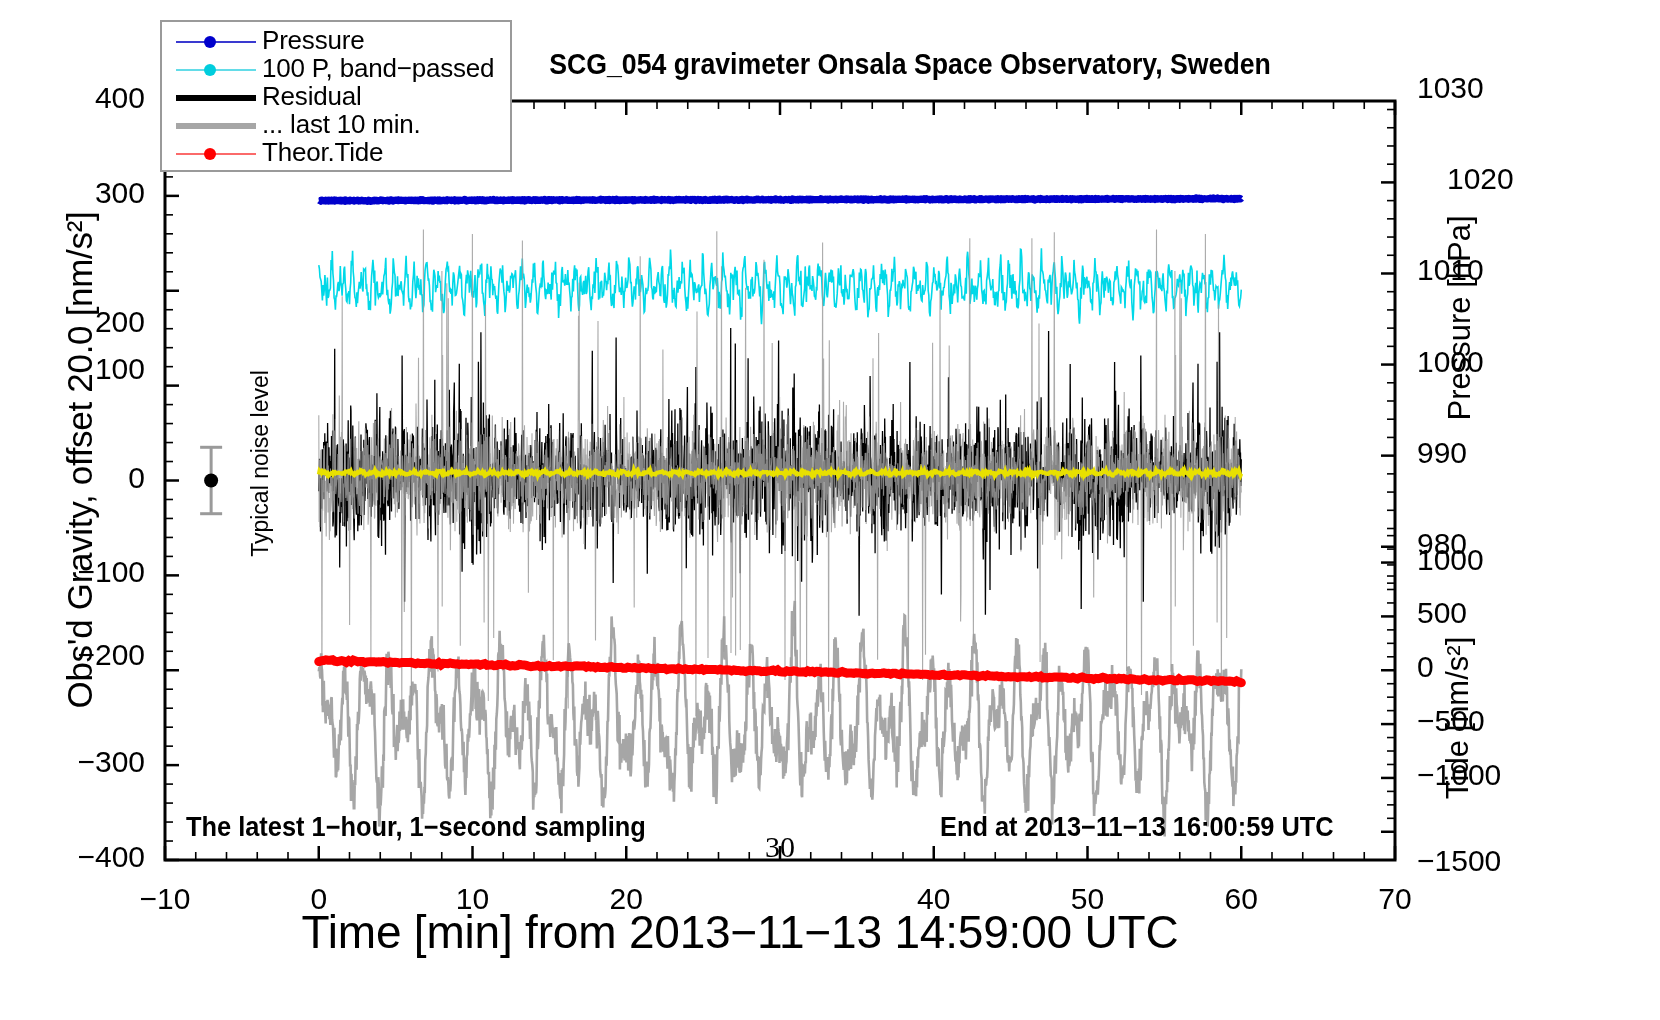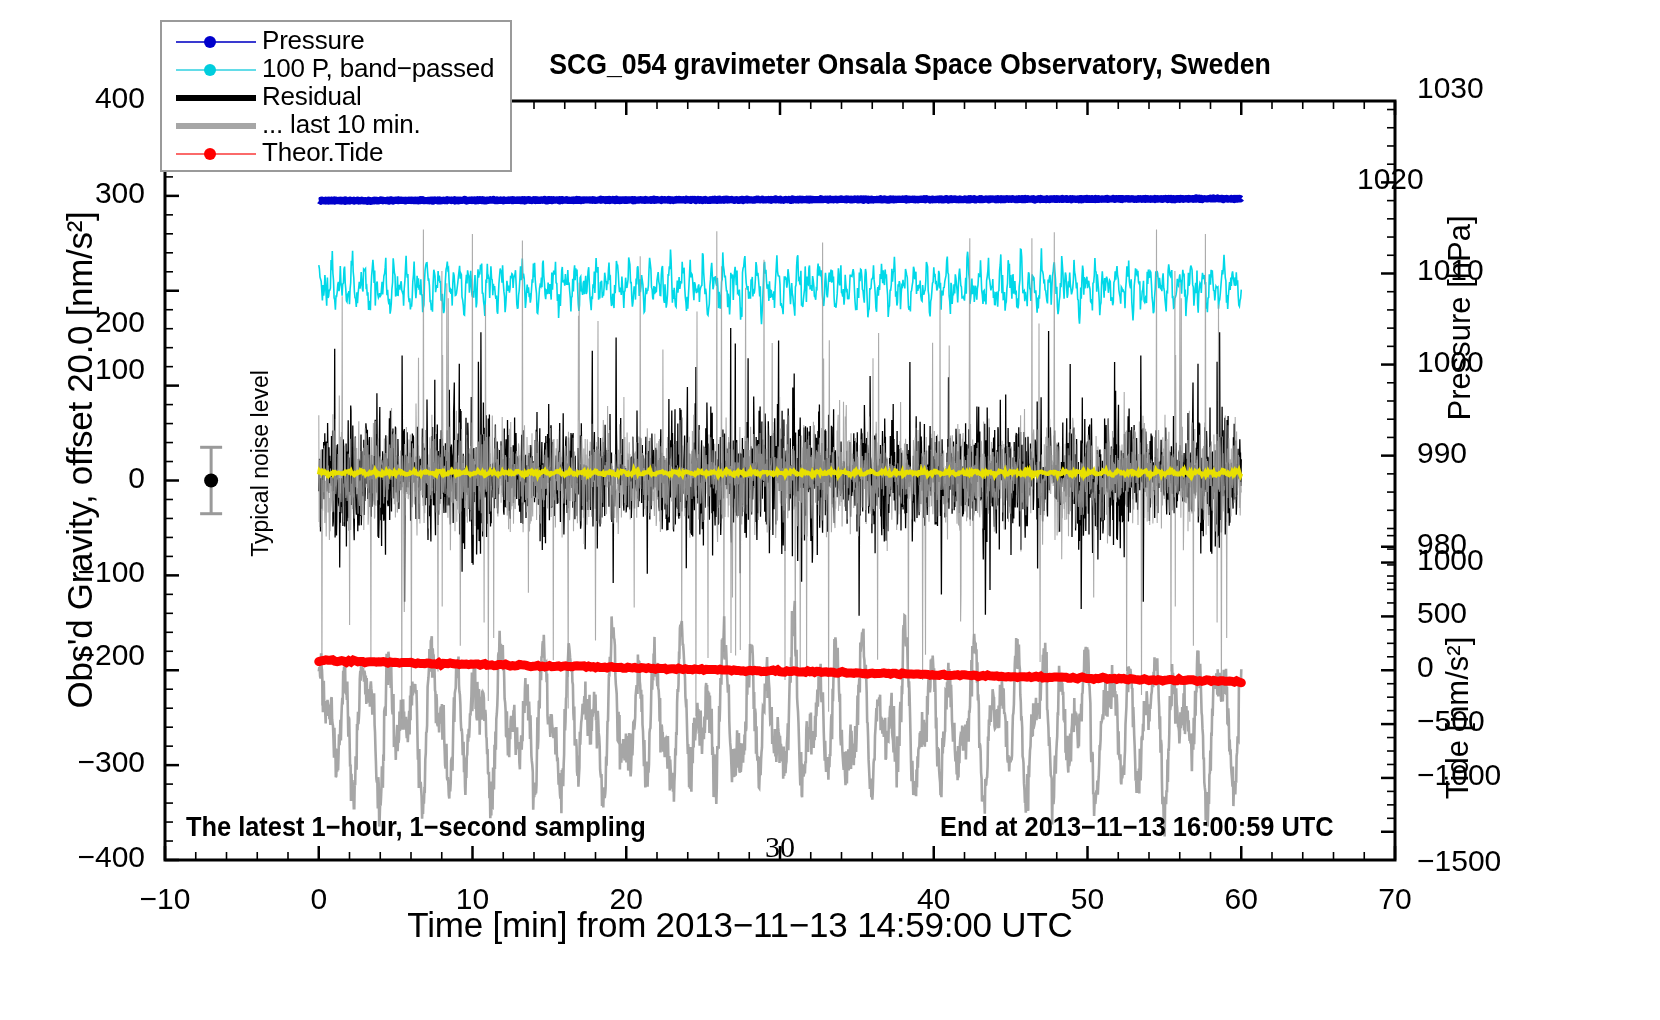--- a/index.html
+++ b/index.html
@@ -19,21 +19,21 @@
     transform:rotate(-90deg);transform-origin:50% 50%;
     text-align:center;font-size:31px;white-space:nowrap;
   }
   .ytitle-right-bot{
     position:absolute;left:1268px;top:700px;width:380px;
     transform:rotate(-90deg);transform-origin:50% 50%;
     text-align:center;font-size:31px;white-space:nowrap;
   }
   .xtitle{
     position:absolute;left:0;top:905px;width:1480px;text-align:center;
-    font-size:35px;letter-spacing:-0.2px;white-space:nowrap;
+    font-size:46px;letter-spacing:-0.2px;white-space:nowrap;
   }
   .plot-title{
     position:absolute;left:430px;top:48px;width:960px;text-align:center;
     font-size:29px;font-weight:bold;white-space:nowrap;
     font-family:"Liberation Sans", sans-serif;
     transform:scaleX(0.92);transform-origin:50% 50%;
   }
 
   
   .tick-lab{position:absolute;font-size:30px;white-space:nowrap;}
@@ -321,21 +321,21 @@
       <div class="tick-lab tl-x" style="left: 105px; top: 882px; width: 120px;">−10</div>
       <div class="tick-lab tl-x" style="left: 258.75px; top: 882px; width: 120px;">0</div>
       <div class="tick-lab tl-x" style="left: 412.5px; top: 882px; width: 120px;">10</div>
       <div class="tick-lab tl-x" style="left: 566.25px; top: 882px; width: 120px;">20</div>
       <div class="tick-lab tl-x" style="left: 720px; top: 830px; width: 120px; font-family: Liberation Serif, serif;">30</div>
       <div class="tick-lab tl-x" style="left: 873.75px; top: 882px; width: 120px;">40</div>
       <div class="tick-lab tl-x" style="left: 1027.5px; top: 882px; width: 120px;">50</div>
       <div class="tick-lab tl-x" style="left: 1181.25px; top: 882px; width: 120px;">60</div>
       <div class="tick-lab tl-x" style="left: 1335px; top: 882px; width: 120px;">70</div>
       <div class="tick-lab tl-right" style="left: 1417px; top: 71.3227px; width: 110px;">1030</div>
-      <div class="tick-lab tl-right" style="left: 1357px; top: 162.403px; width: 110px;">1020</div>
+      <div class="tick-lab tl-right" style="left: 1447px; top: 162.403px; width: 110px;">1020</div>
       <div class="tick-lab tl-right" style="left: 1417px; top: 253.483px; width: 110px;">1010</div>
       <div class="tick-lab tl-right" style="left: 1417px; top: 344.563px; width: 110px;">1000</div>
       <div class="tick-lab tl-right" style="left: 1417px; top: 435.643px; width: 110px;">990</div>
       <div class="tick-lab tl-right" style="left: 1417px; top: 526.723px; width: 110px;">980</div>
       <div class="tick-lab tl-right" style="left: 1417px; top: 542.567px; width: 130px;">1000</div>
       <div class="tick-lab tl-right" style="left: 1417px; top: 596.408px; width: 130px;">500</div>
       <div class="tick-lab tl-right" style="left: 1417px; top: 650.25px; width: 130px;">0</div>
       <div class="tick-lab tl-right" style="left: 1417px; top: 704.092px; width: 130px;">−500</div>
       <div class="tick-lab tl-right" style="left: 1417px; top: 757.933px; width: 130px;">−1000</div>
       <div class="tick-lab tl-right" style="left: 1417px; top: 811.775px; width: 130px; margin-top: 32px;">−1500</div>

